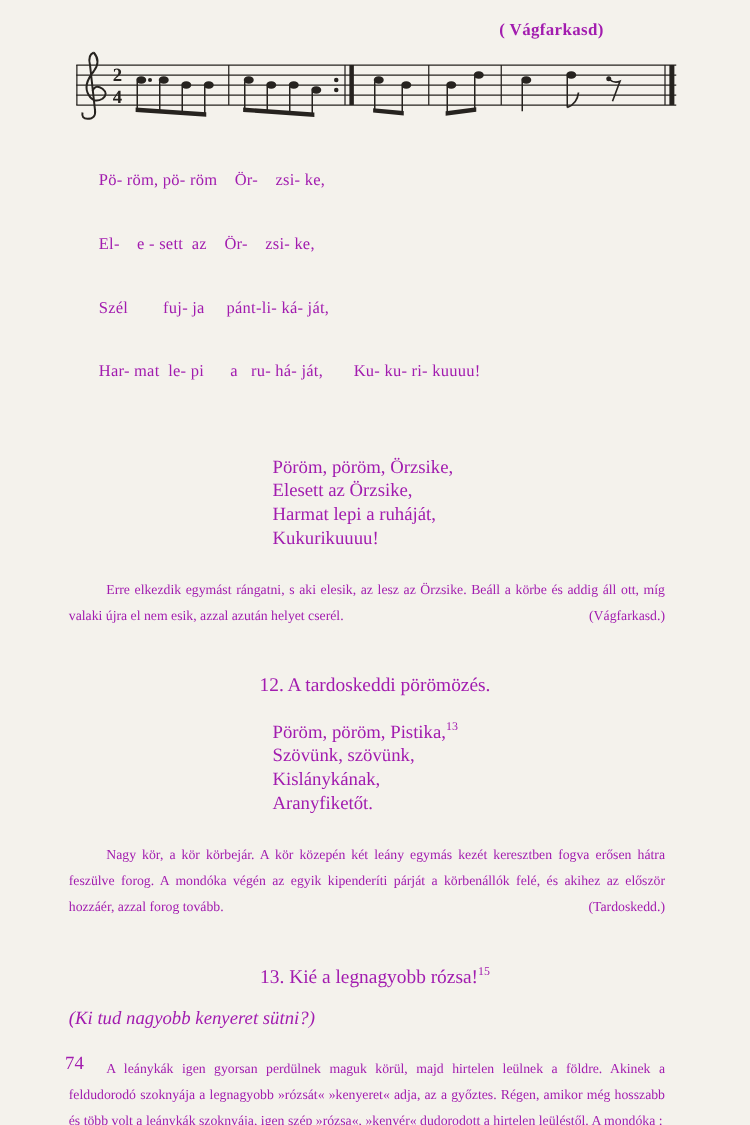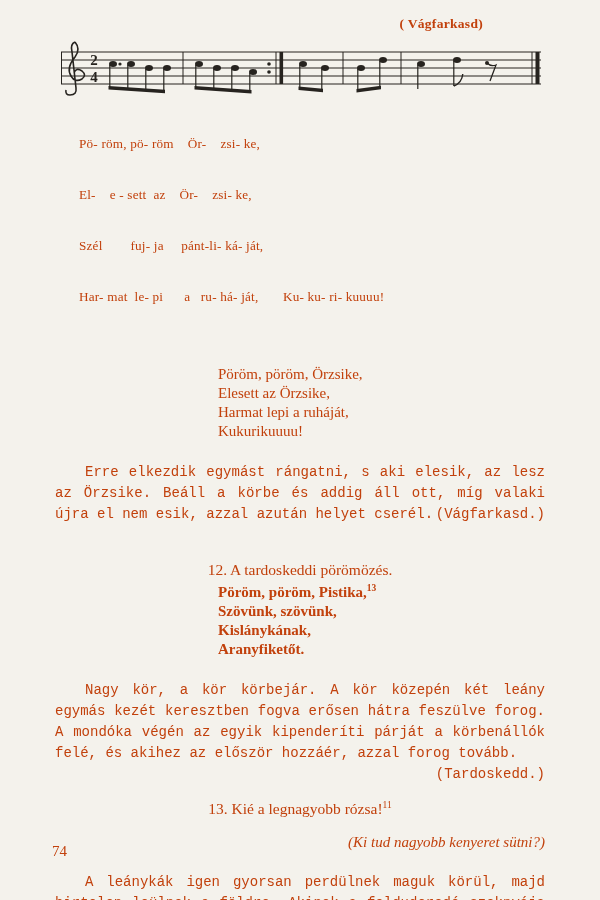--- a/index.html
+++ b/index.html
@@ -1,21 +1,21 @@
 <!DOCTYPE html>
 <html><head>
 <meta charset="utf-8">
 <style>
   html,body{margin:0;padding:0;background:#8a8a8a;}
   .page{
     position:relative;
     width:600px;height:900px;
     margin:0 auto;
     background:#f4f2ec;
-    color:#c2410c;
+    color:#a21caf;
     font-family:"Liberation Serif", serif;
     box-sizing:border-box;
     padding:16px 55px 0 55px;
     overflow:hidden;
   }
   
   .music-block{position:relative;}
   .location-label{
     text-align:right;
     padding-right:62px;
@@ -28,43 +28,42 @@
   .lyrics{
     margin:3px 0 0 24px;
     font-size:13.2px;
     line-height:17px;
     white-space:pre;
     letter-spacing:0.2px;
   }
   
   .verse{font-size:15px;line-height:19px;}
   .verse-1{margin:26px 0 0 163px;}
-  .verse-2{margin:4px 0 0 163px;font-weight:bold;}
+  .verse-2{margin:19px 0 0 163px;}
   sup.fn{font-size:9.5px;vertical-align:super;line-height:0;}
   
   .para{
-    margin:21px 0 0 0;
-    font-size:14px;
+    margin:21px 13px 0 0;
+    font-size:11px;
     line-height:21px;
     text-align:justify;
     text-indent:30px;
-    font-family:Liberation Mono, monospace;
   }
   .attribution{float:right;text-indent:0;}
   
   .section-heading{
     margin:36px 0 0 0;
     text-align:center;
     font-size:15.5px;
     font-weight:normal;
   }
   .section-heading .title{}
   .subtitle{
     margin:16px 0 0 0;
-    text-align:right;
+    text-align:left;
     font-size:15px;
     font-style:italic;
   }
   .page-number{
     position:absolute;
     left:52px;top:843px;
     font-size:15px;
   }
   .ink{stroke:#26231f;}
   .inkfill{fill:#26231f;}
@@ -210,21 +209,21 @@
     <div>Aranyfiketőt.</div>
   </div>
 
   <p class="para">
     <span>Nagy kör, a kör körbejár. A kör közepén két leány egymás kezét keresztben fogva erősen hátra feszülve forog. A mondóka végén az egyik kipenderíti párját a körbenállók felé, és akihez az először hozzáér, azzal forog tovább.</span>
     <span class="attribution">(Tardoskedd.)</span>
   </p>
 
   <h3 class="section-heading">
     <span class="num">13.</span>
-    <span class="title">Kié a legnagyobb rózsa!</span><sup class="fn">11</sup>
+    <span class="title">Kié a legnagyobb rózsa!</span><sup class="fn">15</sup>
   </h3>
 
   <div class="subtitle">(Ki tud nagyobb kenyeret sütni?)</div>
 
   <p class="para">
     <span>A leánykák igen gyorsan perdülnek maguk körül, majd hirtelen leülnek a földre. Akinek a feldudorodó szoknyája a legnagyobb »rózsát« »kenyeret« adja, az a győztes. Régen, amikor még hosszabb és több volt a leánykák szoknyája, igen szép »rózsa«, »kenyér« dudorodott a hirtelen leüléstől. A mondóka :</span>
   </p>
 
   <div class="page-number">74</div>
 </div>

